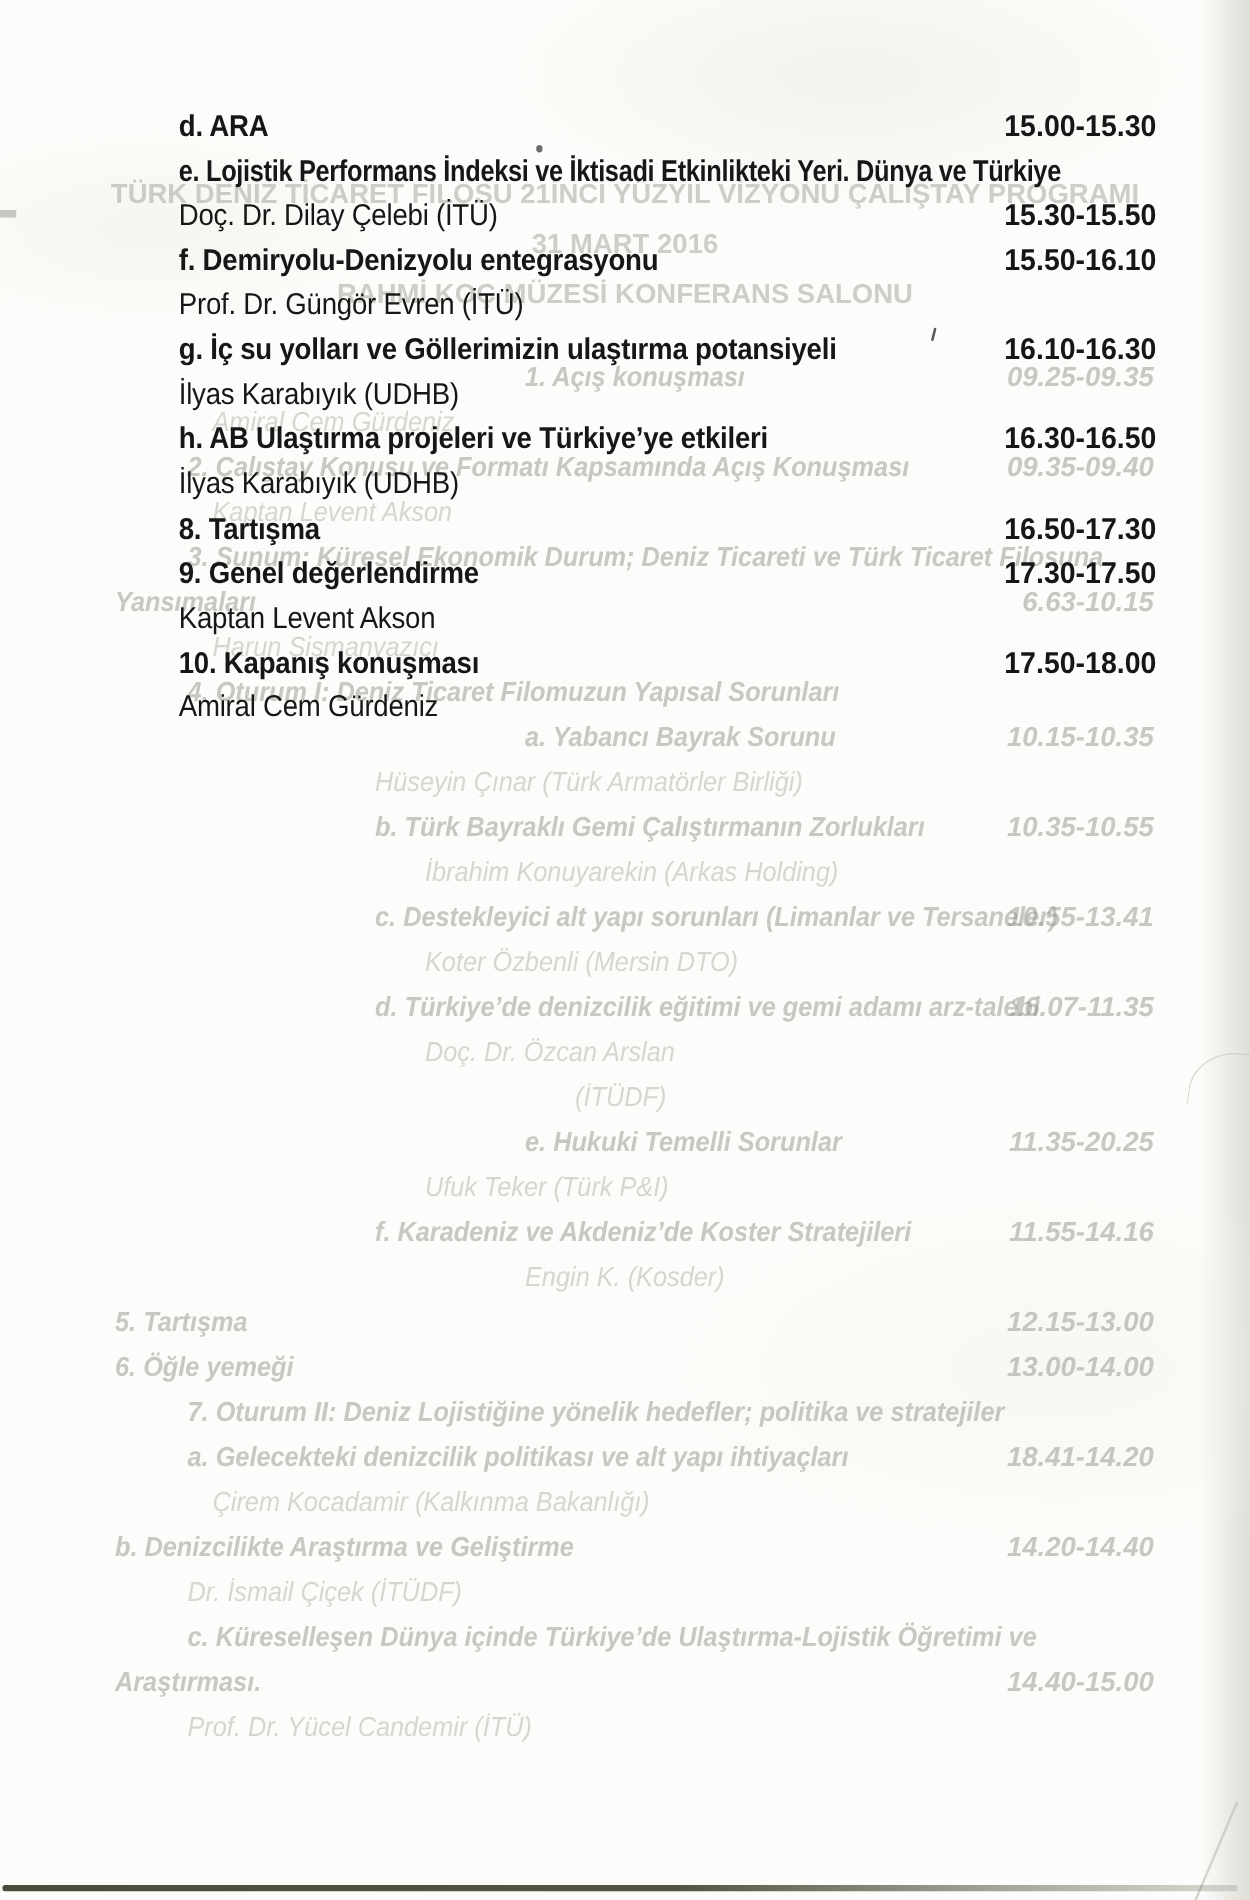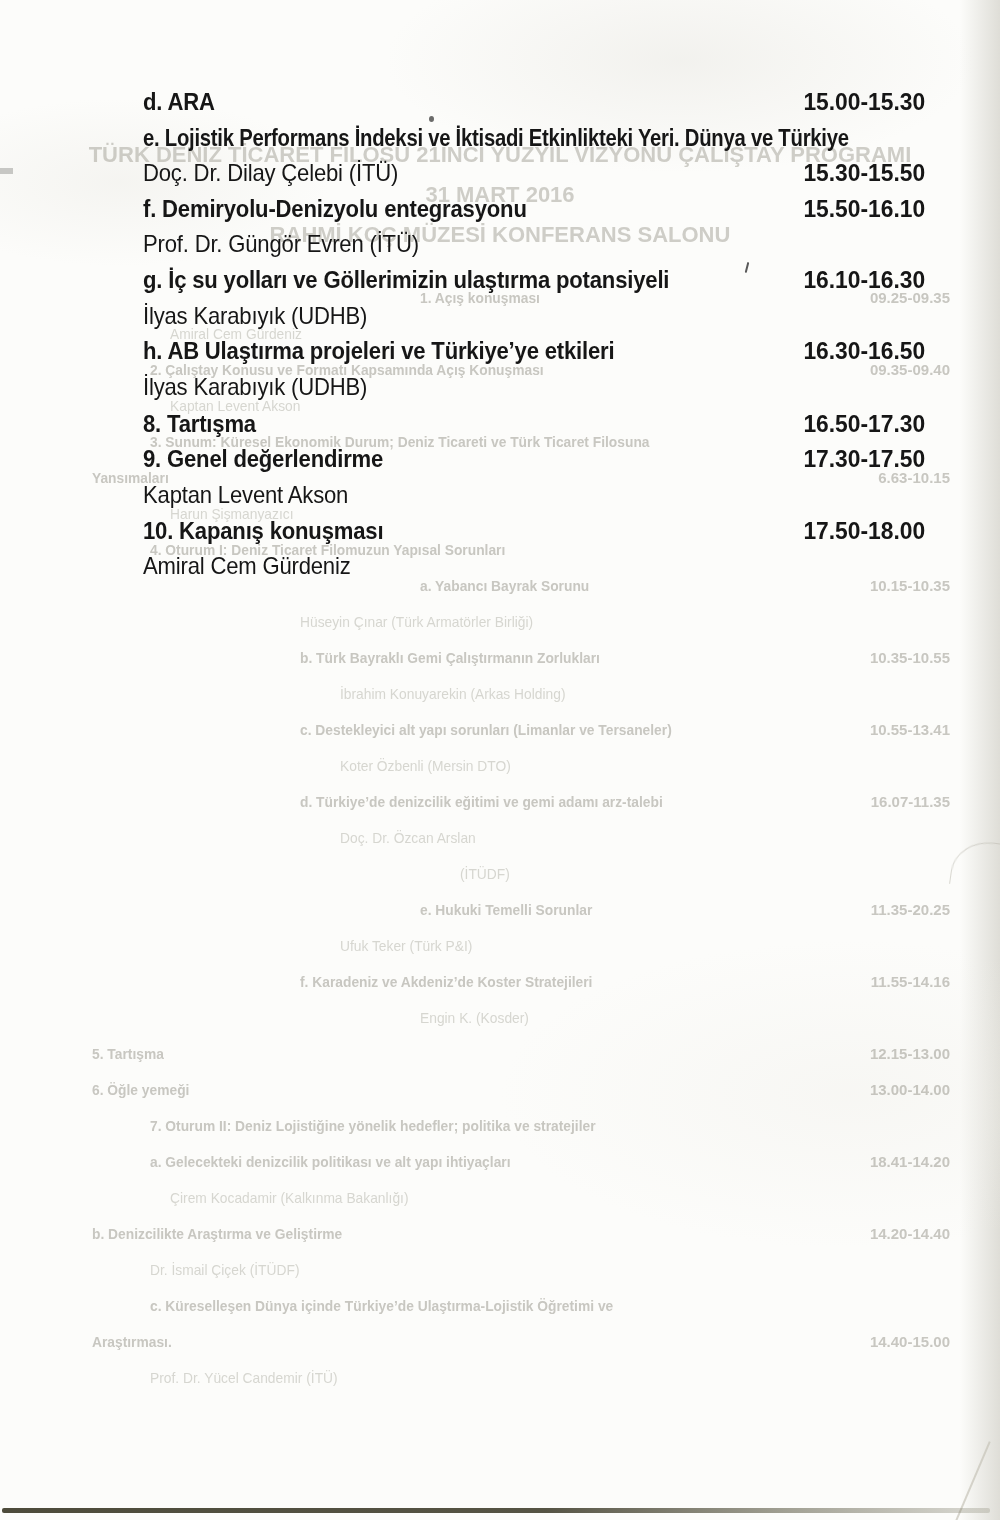--- a/index.html
+++ b/index.html
@@ -30,22 +30,22 @@
   .front .row:nth-child(7){top:302px}
   .front .row:nth-child(8){top:337px}
   .front .row:nth-child(9){top:373px}
   .front .row:nth-child(10){top:410px}
   .front .row:nth-child(11){top:445px}
   .front .row:nth-child(12){top:481px}
   .front .row:nth-child(13){top:517px}
   .front .row:nth-child(14){top:552px}
   
   .ghost{filter:blur(.45px);}
-  .ghost .grow{position:absolute;right:50px;height:30px;white-space:nowrap;
-    font-size:15px;color:rgba(163,161,150,.42);}
+  .ghost .grow{position:absolute;right:77px;height:30px;white-space:nowrap;
+    font-size:22px;color:rgba(163,161,150,.42);font-style:italic;}
   .ghost .grow .glbl{display:inline-block;transform:scaleX(.92);transform-origin:left center;}
   .ghost .grow.gb{color:rgba(148,146,136,.5);font-weight:bold;}
   .ghost .gtime{position:absolute;right:0;top:0;font-weight:bold;}
   .ghost .ghead{position:absolute;left:40px;right:40px;text-align:center;white-space:nowrap;
     font-weight:bold;font-size:22px;color:rgba(152,150,140,.46);}
   .ghost .ghead:nth-child(1){top:142px}
   .ghost .ghead:nth-child(2){top:182px}
   .ghost .ghead:nth-child(3){top:222px}
   .g-l{left:92px}.g-l2{left:150px}.g-l3{left:170px}
   .g-m{left:300px}.g-m2{left:340px}.g-m3{left:420px}.g-m4{left:460px}

